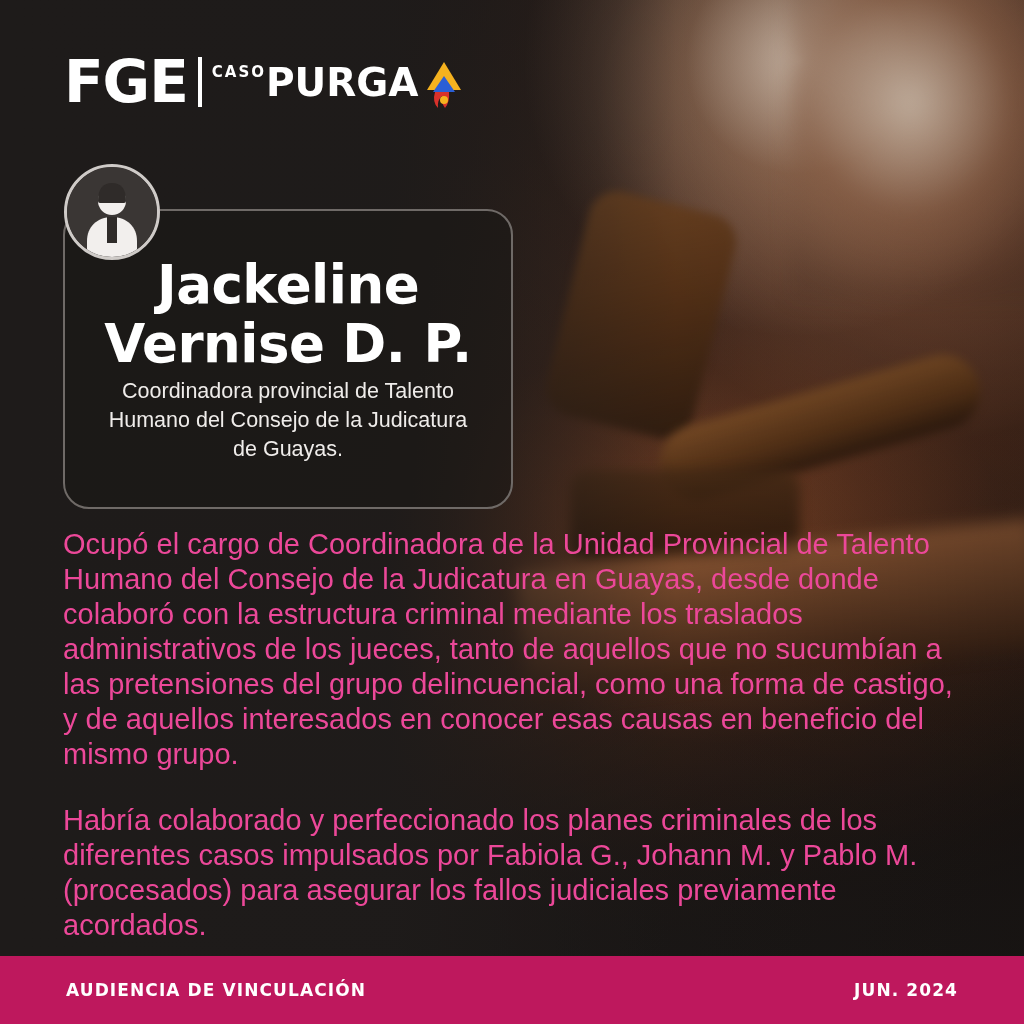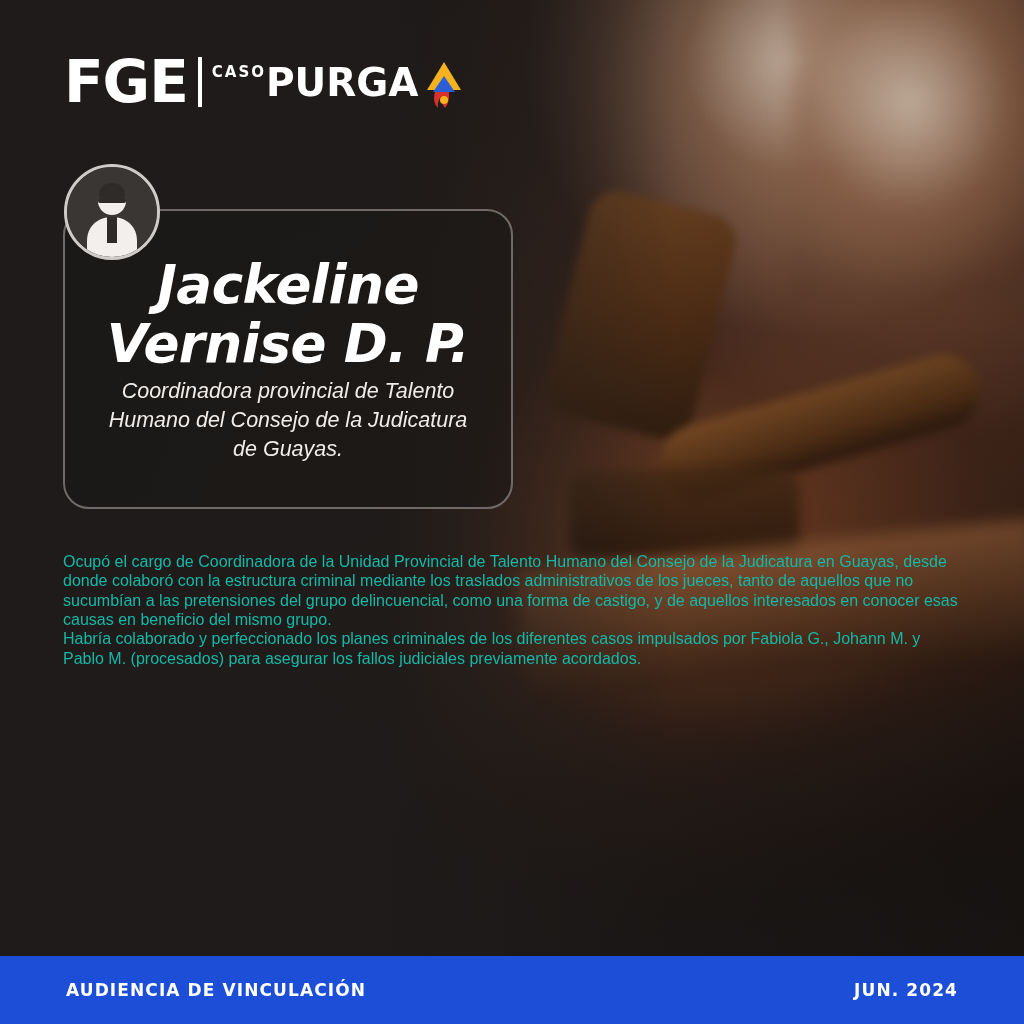--- a/index.html
+++ b/index.html
@@ -155,21 +155,20 @@
   .name-panel {
     position: absolute;
     left: 63px; top: 209px;
     width: 450px;
     min-height: 300px;
     border: 2px solid #6f6a67;
     border-radius: 26px;
     background: rgba(26,23,22,0.55);
     padding: 44px 30px 26px 30px;
     z-index: 3;
-    font-style: italic;
   }
   .person-name {
     color: #ffffff;
     font-size: 53px;
     font-weight: 700;
     line-height: 1.12;
     text-align: center;
     font-family: "DejaVu Sans", sans-serif;
     letter-spacing: -0.5px;
   }
@@ -178,37 +177,37 @@
     color: #efecea;
     font-size: 21.5px;
     line-height: 1.35;
     text-align: center;
     font-family: "Liberation Sans", sans-serif;
   }
 
   
   .body-text {
     position: absolute;
-    left: 63px; top: 552px;
+    left: 63px; top: 527px;
     width: 900px;
-    color: #14b8a6;
-    font-size: 16px;
+    color: #ec4899;
+    font-size: 29px;
     line-height: 1.21;
     font-family: "Liberation Sans", sans-serif;
     z-index: 3;
   }
-  .body-text p + p { }
+  .body-text p + p { margin-top: 30px; }
 
   
   .footer {
     position: absolute;
     left: 0; bottom: 0;
     width: 1024px;
     height: 68px;
-    background: #1d4ed8;
+    background: #be185d;
     display: flex;
     align-items: center;
     justify-content: space-between;
     padding: 0 66px;
     z-index: 6;
   }
   .footer-left, .footer-right {
     color: #ffffff;
     font-size: 17px;
     font-weight: 700;

